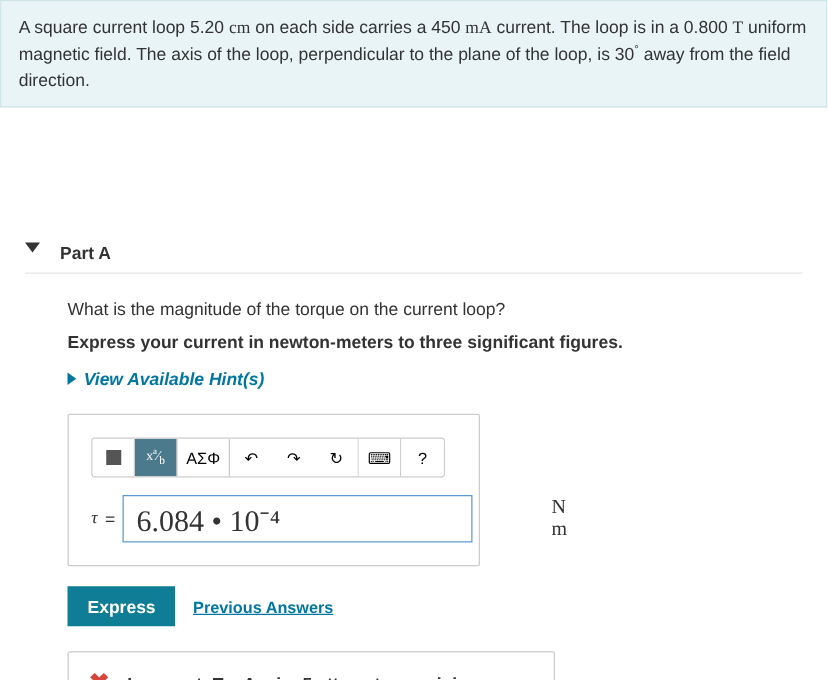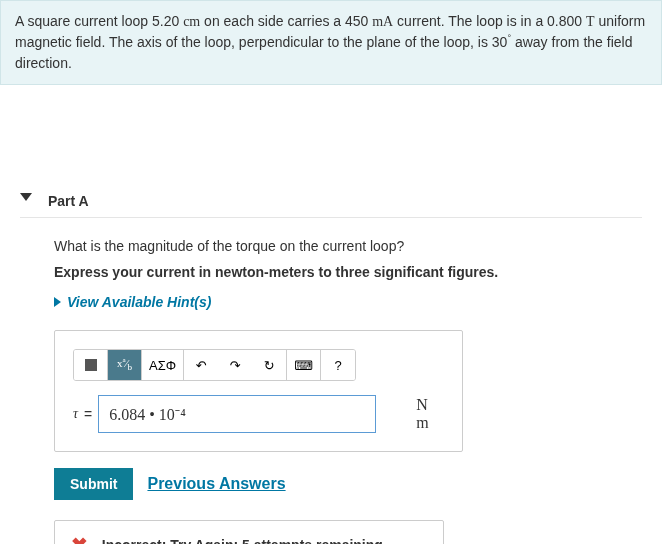--- a/index.html
+++ b/index.html
@@ -66,21 +66,21 @@
       border-top: 5px solid transparent;
       border-bottom: 5px solid transparent;
       border-left: 7px solid #0077a3;
       margin-right: 6px;
     }
     .answer-box {
       border: 1px solid #ccc;
       border-radius: 2px;
       padding: 18px;
       margin-bottom: 16px;
-      width: 409px;
+      width: 330px;
     }
     .toolbar {
       display: flex;
       align-items: center;
       gap: 0;
       margin-bottom: 14px;
       border: 1px solid #ccc;
       border-radius: 3px;
       width: fit-content;
       overflow: hidden;
@@ -123,25 +123,25 @@
       font-style: italic;
       margin-right: 6px;
     }
     .equals { margin-right: 6px; }
     .answer-input {
       border: 1px solid #5b9bd5;
       height: 38px;
       width: 280px;
       padding: 0 10px;
       font-family: Georgia, 'Times New Roman', serif;
-      font-size: 16px;
+      font-size: 24px;
       color: #333;
     }
     .units {
-      margin-left: 40px;
+      margin-left: 63px;
       font-family: Georgia, serif;
       font-size: 16px;
     }
     .button-row {
       display: flex;
       align-items: center;
       gap: 14px;
       margin-bottom: 20px;
     }
     .submit-btn {
@@ -150,21 +150,21 @@
       border: none;
       padding: 8px 16px;
       font-weight: bold;
       font-size: 14px;
       cursor: pointer;
     }
     .prev-link {
       color: #0077a3;
       font-weight: bold;
       text-decoration: underline;
-      font-size: 16px;
+      font-size: 13px;
       cursor: pointer;
     }
     .feedback {
       border: 1px solid #ccc;
       border-radius: 2px;
       padding: 12px 16px;
       display: flex;
       align-items: center;
       width: fit-content;
       min-width: 390px;
@@ -220,21 +220,21 @@
 
       <div class="input-row">
         <span class="var-label">τ</span>
         <span class="equals">=</span>
         <input class="answer-input" value="6.084 • 10⁻⁴" style="">
         <span class="units">N m</span>
       </div>
     </div>
 
     <div class="button-row">
-      <button class="submit-btn">Submit</button>
+      <button class="submit-btn">Express</button>
       <a class="prev-link">Previous Answers</a>
     </div>
 
     <div class="feedback">
       <span class="x-icon">✖</span>
       <span class="msg">Incorrect; Try Again; 5 attempts remaining</span>
     </div>
   </div>
 </div>
 

